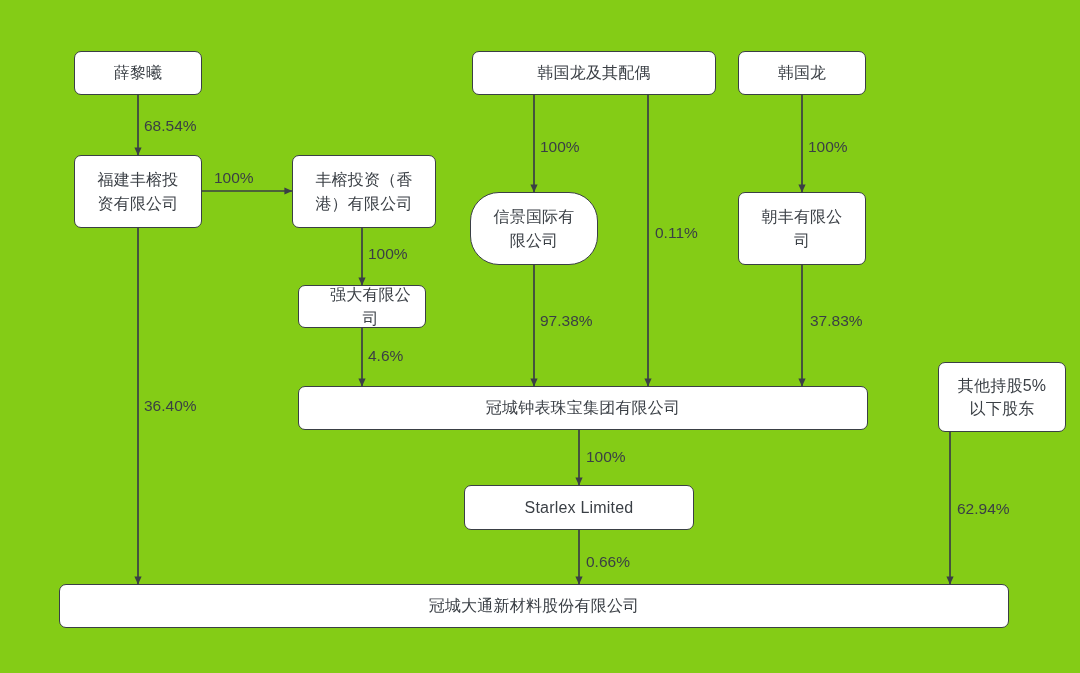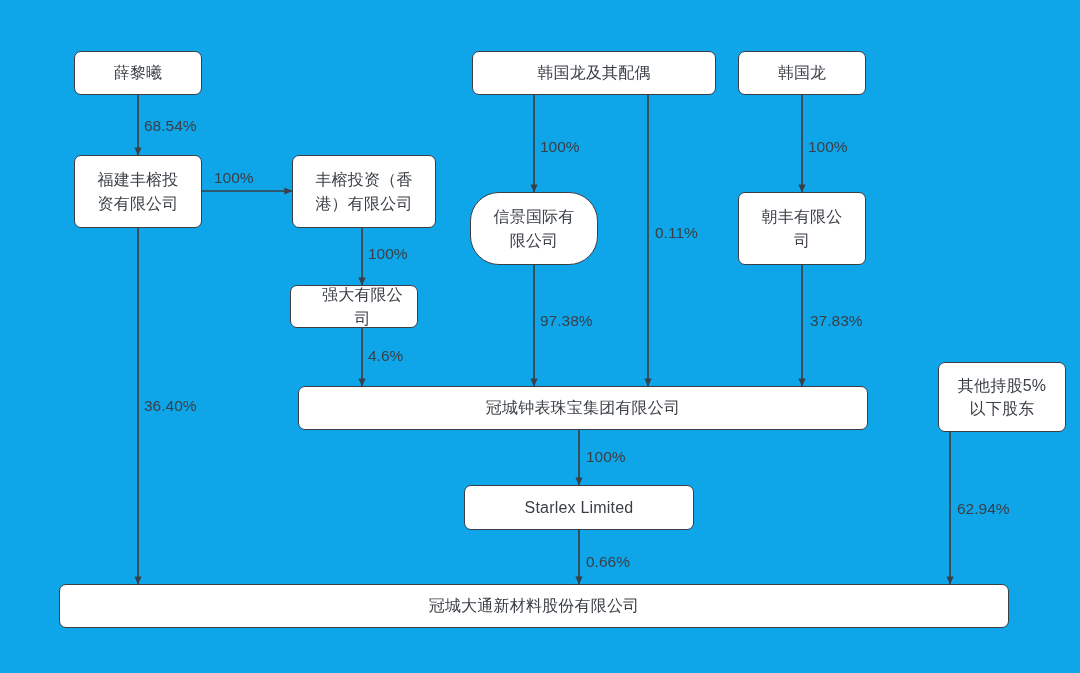--- a/index.html
+++ b/index.html
@@ -8,21 +8,21 @@
     padding: 0;
     background: #ffffff;
   }
   body {
     font-family: "Liberation Sans", "DejaVu Sans", sans-serif;
   }
   #canvas {
     position: relative;
     width: 1080px;
     height: 673px;
-    background: #0ea5e9;
+    background: #84cc16;
     overflow: hidden;
   }
   #edges {
     position: absolute;
     left: 0;
     top: 0;
     width: 1080px;
     height: 673px;
   }
   .node {
@@ -101,21 +101,21 @@
 港）有限公司</span>
       </div>
       <div class="node" style="left: 470px; top: 192px; width: 128px; height: 73px; border-radius: 29px;">
         <span class="node-label">信景国际有
 限公司</span>
       </div>
       <div class="node" style="left: 738px; top: 192px; width: 128px; height: 73px;">
         <span class="node-label">朝丰有限公
 司</span>
       </div>
-      <div class="node" style="left: 290px; top: 285px; width: 128px; height: 43px; padding-left: 23px;">
+      <div class="node" style="left: 298px; top: 285px; width: 128px; height: 43px; padding-left: 23px;">
         <span class="node-label">强大有限公司</span>
       </div>
       <div class="node" style="left: 931px; top: 362px; width: 128px; height: 70px; margin-left: 7px;">
         <span class="node-label">其他持股5%
 以下股东</span>
       </div>
       <div class="node" style="left: 298px; top: 386px; width: 570px; height: 44px;">
         <span class="node-label">冠城钟表珠宝集团有限公司</span>
       </div>
       <div class="node" style="left: 464px; top: 485px; width: 230px; height: 45px;">

